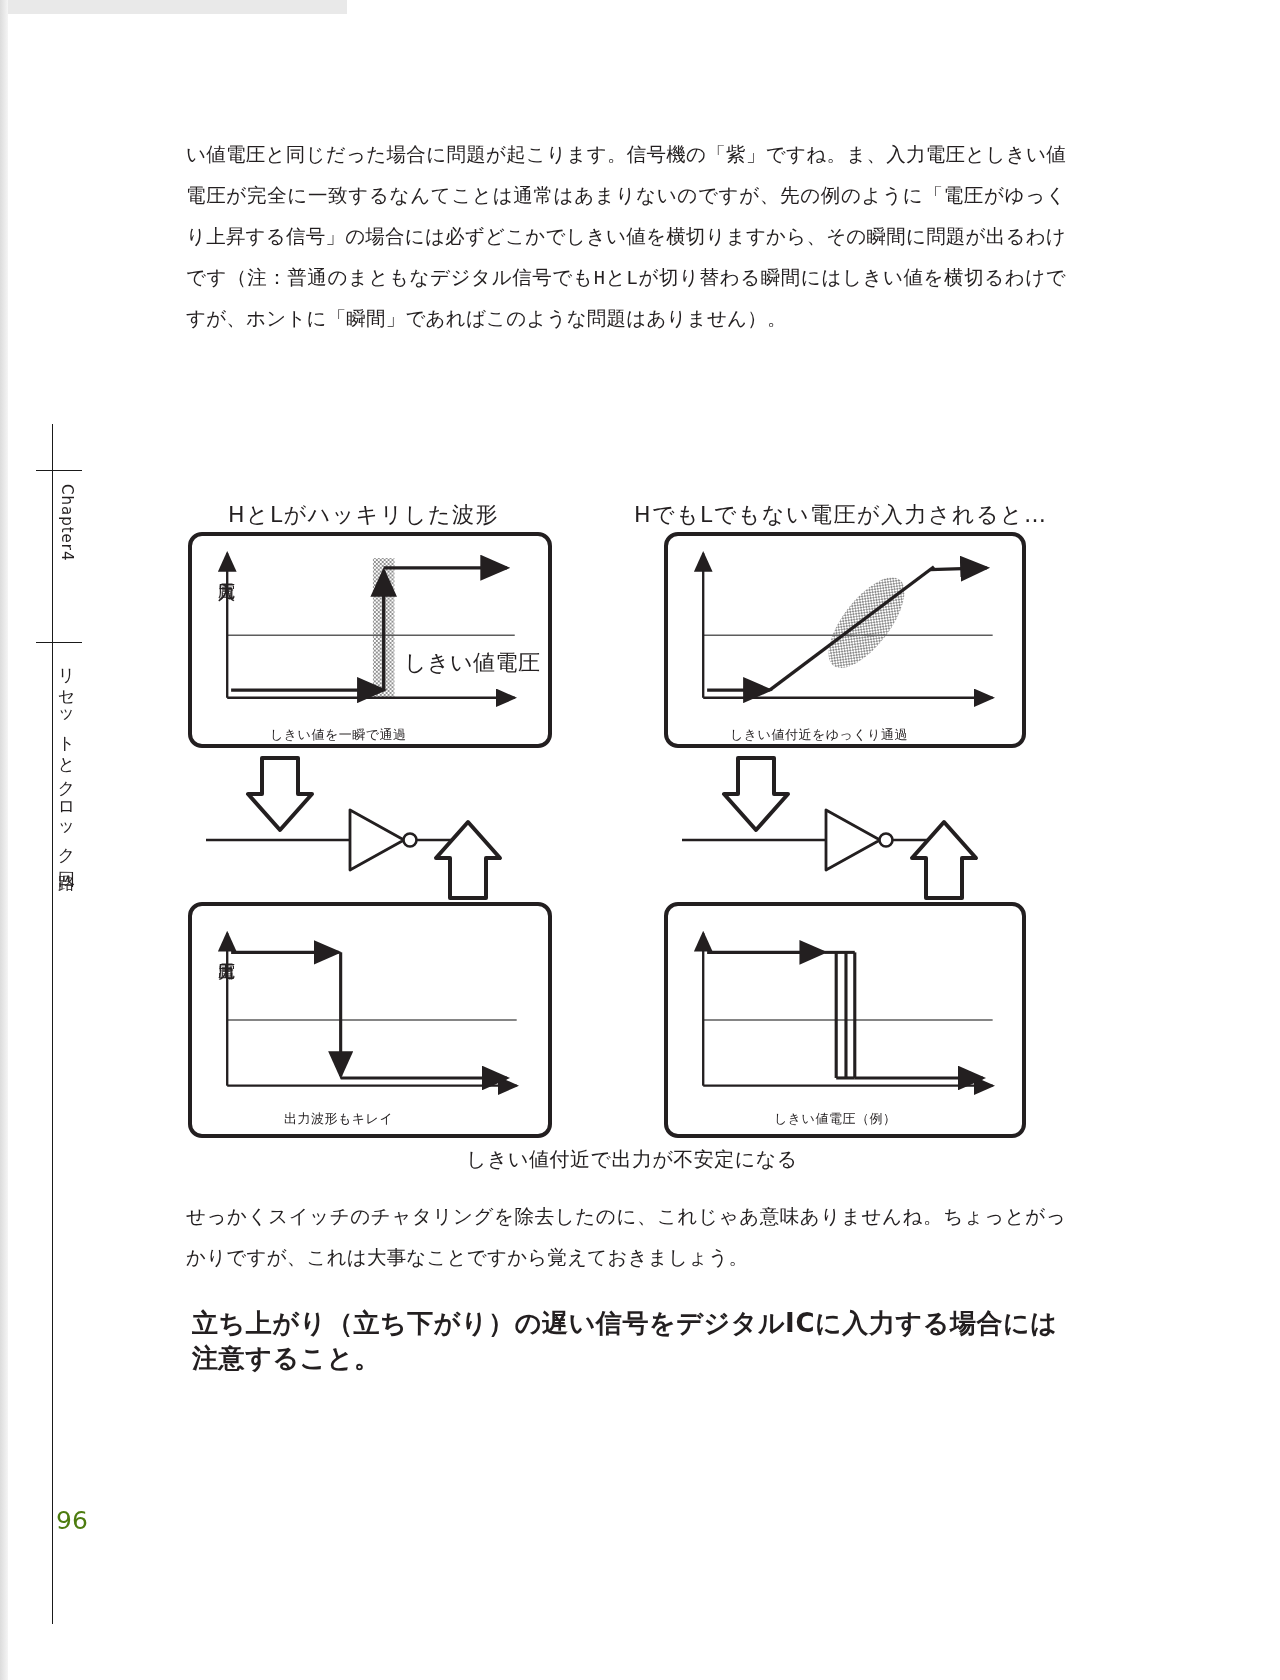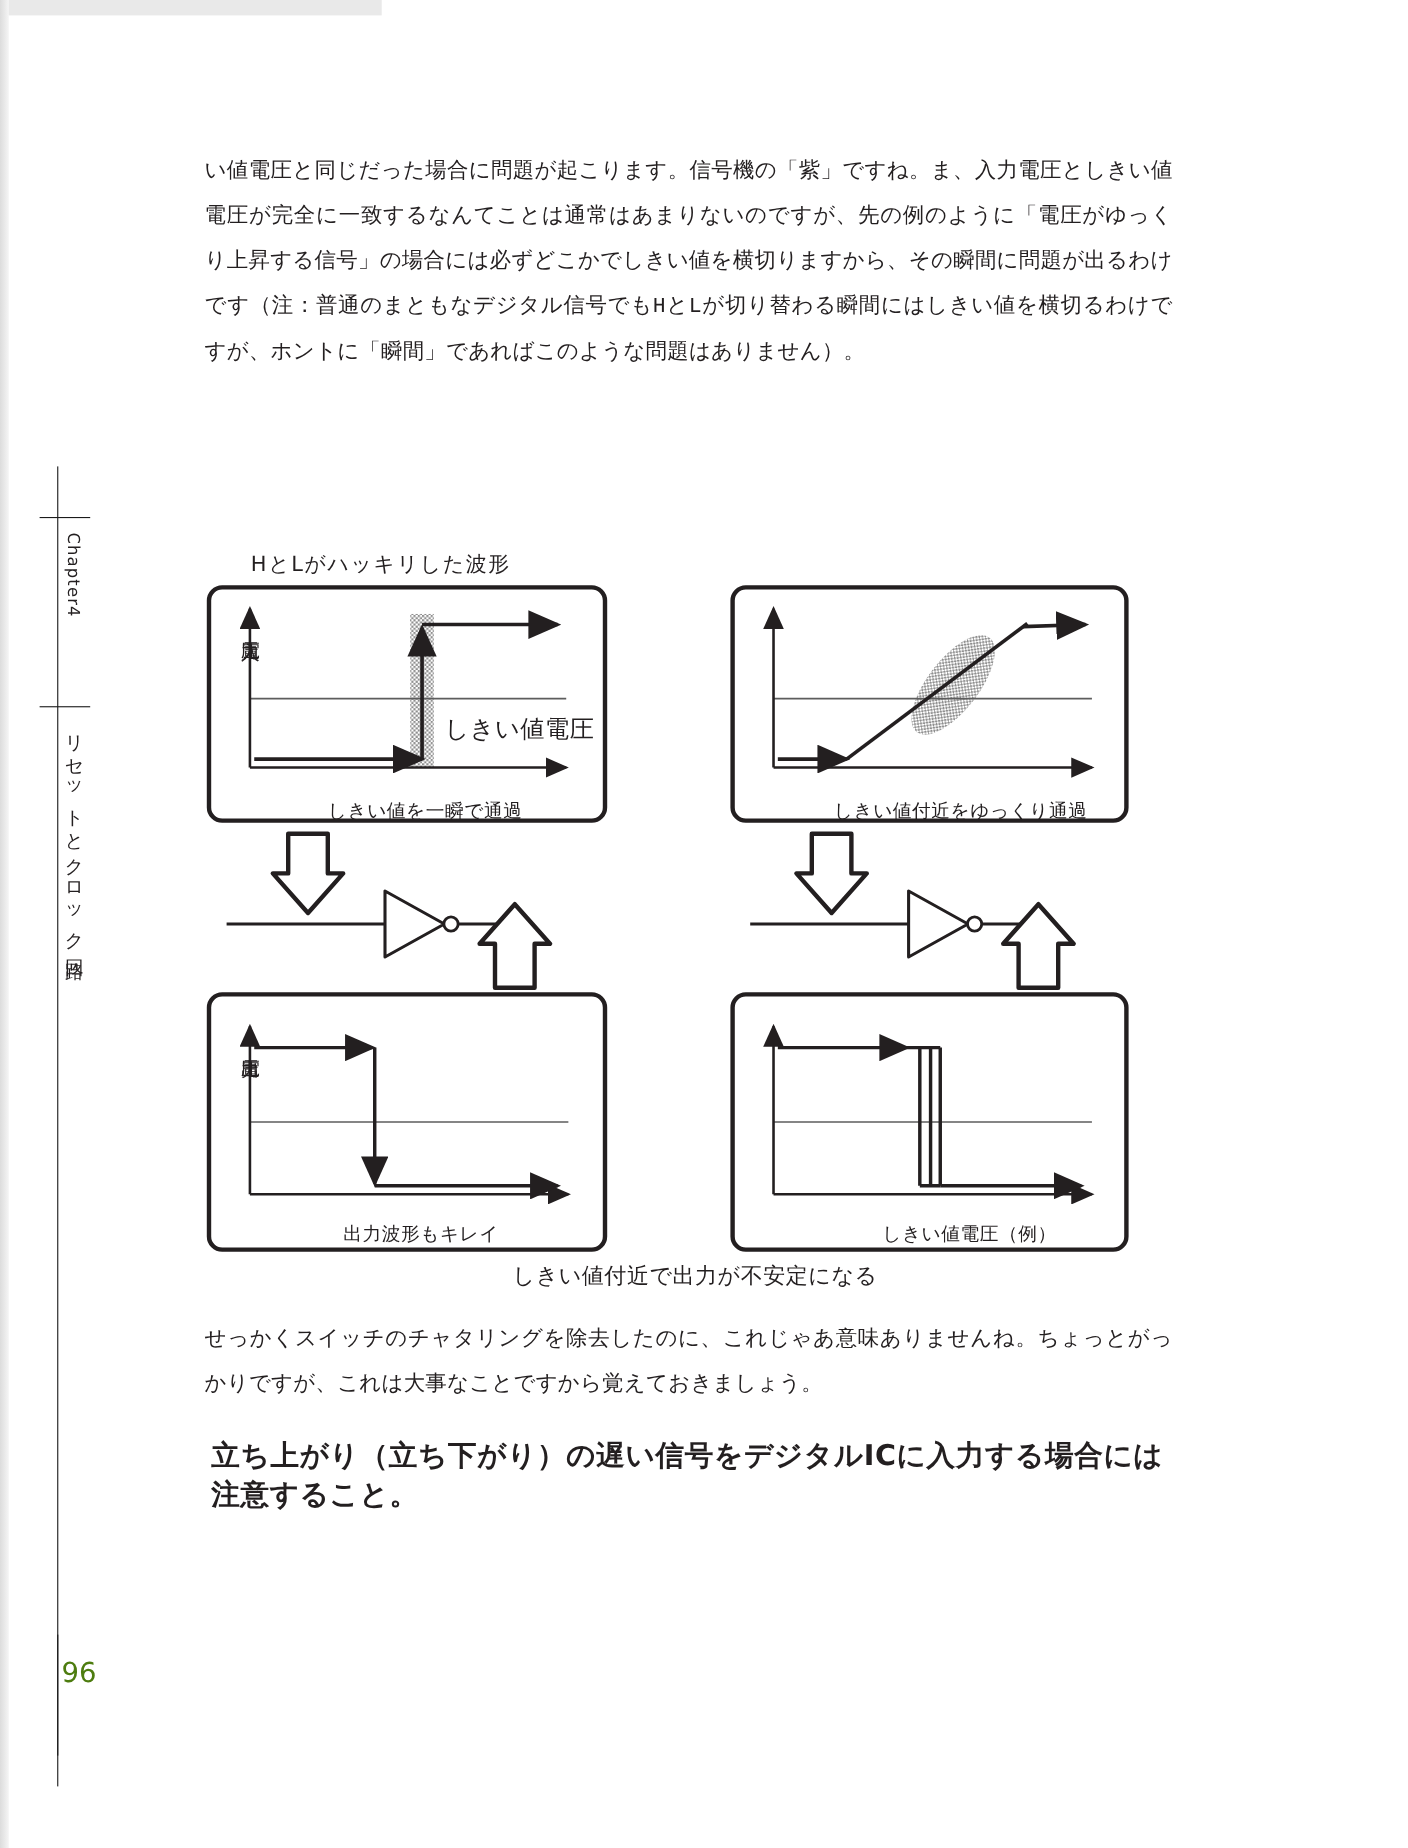--- a/index.html
+++ b/index.html
@@ -76,21 +76,21 @@
     position:absolute; left:192px; top:1306px; width:880px;
     font-size:26px; font-weight:bold; letter-spacing:0.6px;
   }
 
   
   .figure{
     position:absolute; left:186px; top:498px; width:860px; height:680px;
   }
   .fig-head{
     position:absolute;
-    font-size:19px;
+    font-size:22px;
     letter-spacing:1.5px;
     white-space:nowrap;
   }
   .fig-head.left{ left:42px; top:2px; }
   .fig-head.right{ left:448px; top:2px; }
 
   .panel{
     position:absolute;
     border:4px solid #231f20;
     border-radius:14px;
@@ -107,24 +107,23 @@
   .axis-label{
     position:absolute;
     font-size:17px;
     writing-mode:vertical-rl;
     text-orientation:upright;
     letter-spacing:0px;
     white-space:nowrap;
   }
   .panel-caption{
     position:absolute;
-    font-size:17px;
+    font-size:13px;
     letter-spacing:0.5px;
     white-space:nowrap;
-    margin-left:28px;
   }
   .inline-note{
     position:absolute;
     font-size:22px;
     letter-spacing:0.5px;
     white-space:nowrap;
   }
   .fig-caption{
     position:absolute; left:280px; top:648px;
     font-size:20px; letter-spacing:0.5px; white-space:nowrap;
@@ -153,20 +152,21 @@
 <div class="page-number-rule"></div>
 <div class="page-number">96</div>
 
 <div class="body-col">
   <p class="para">い値電圧と同じだった場合に問題が起こります。信号機の「紫」ですね。ま、入力電圧としきい値電圧が完全に一致するなんてことは通常はあまりないのですが、先の例のように「電圧がゆっくり上昇する信号」の場合には必ずどこかでしきい値を横切りますから、その瞬間に問題が出るわけです（注：普通のまともなデジタル信号でもHとLが切り替わる瞬間にはしきい値を横切るわけですが、ホントに「瞬間」であればこのような問題はありません）。</p>
 </div>
 
 <div class="figure">
 
   <div class="fig-head left">HとLがハッキリした波形</div>
+  <div class="fig-head right">HでもLでもない電圧が入力されると…</div>
 
   <div class="panel p1">
     <svg viewBox="0 0 364 216" preserveAspectRatio="none">
       <defs>
         <pattern id="hatchA" width="4" height="4" patternUnits="userSpaceOnUse">
           <rect width="4" height="4" fill="#ffffff"></rect>
           <rect width="2" height="2" fill="#8f8f8f"></rect>
           <rect x="2" y="2" width="2" height="2" fill="#8f8f8f"></rect>
         </pattern>
         <marker id="arrA" markerWidth="9" markerHeight="8" refX="8" refY="4" orient="auto">

